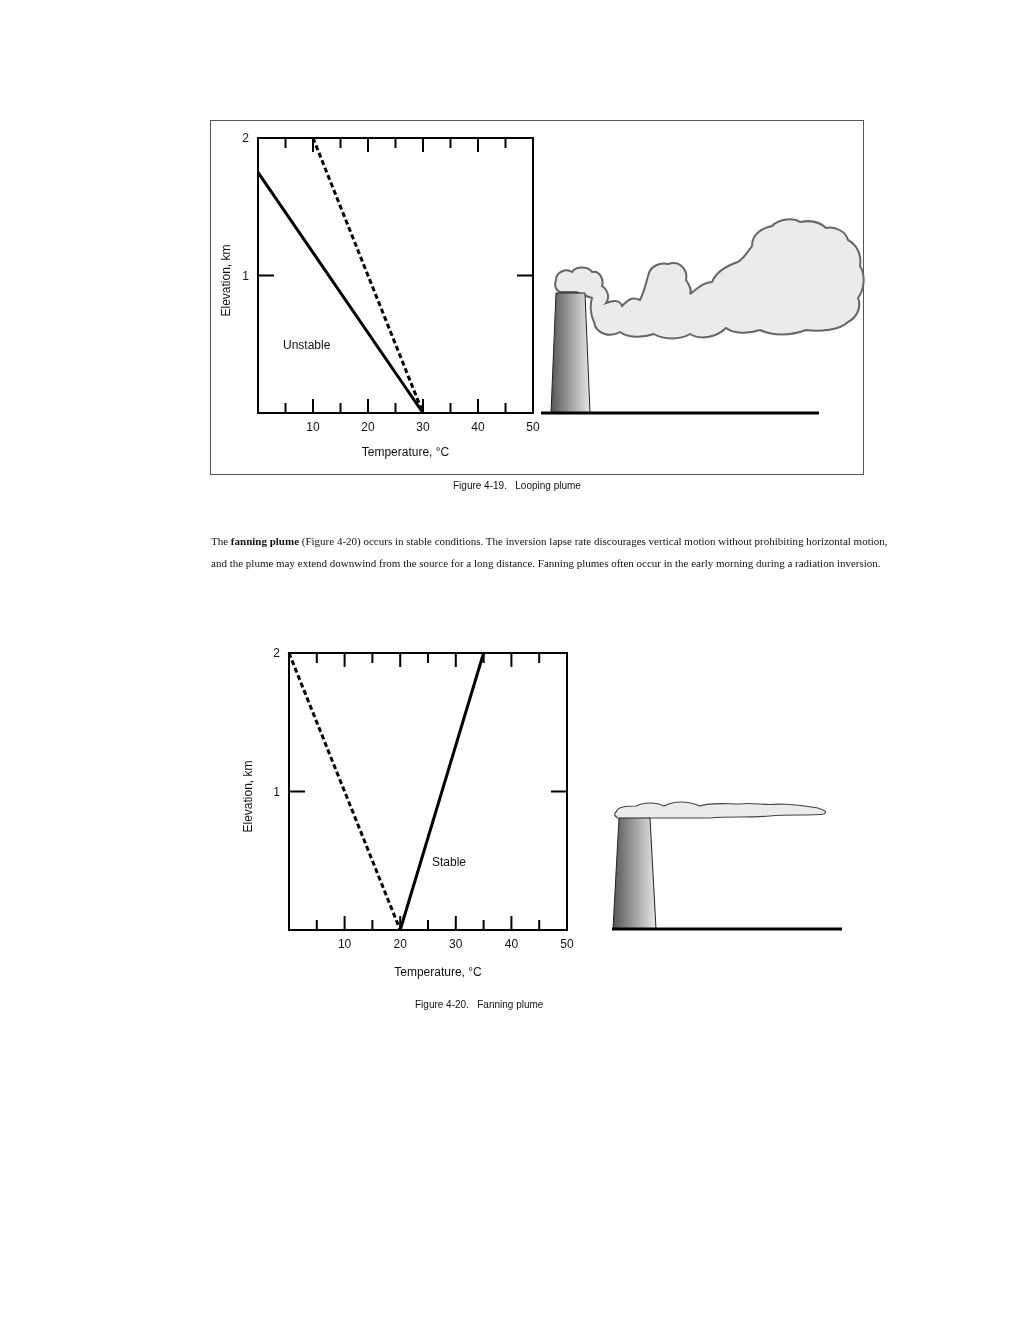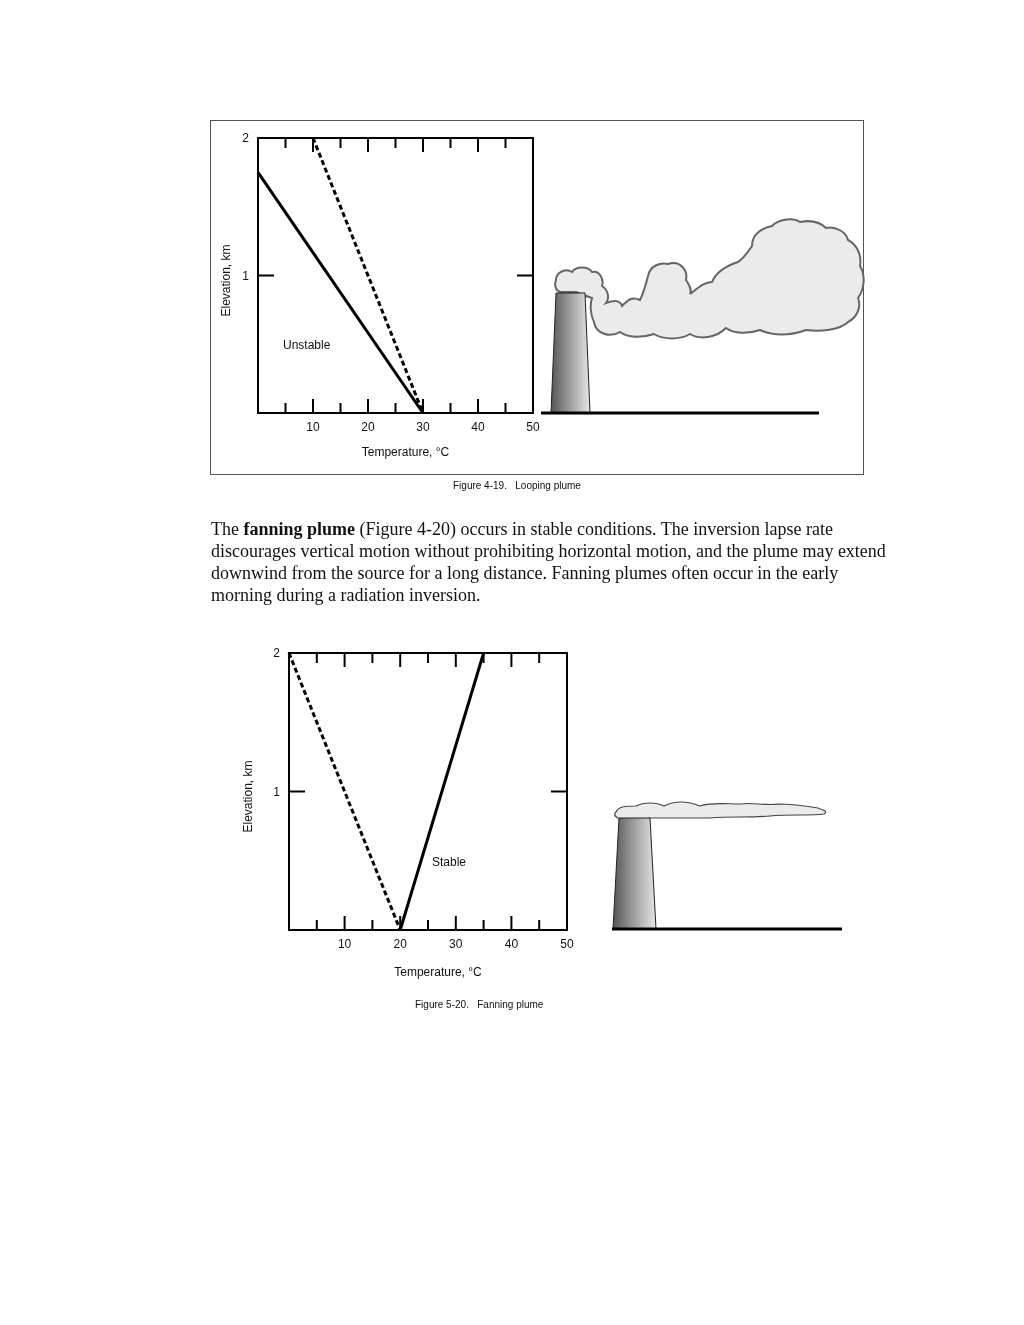--- a/index.html
+++ b/index.html
@@ -1,20 +1,20 @@
 <!DOCTYPE html>
 <html><head>
 <meta charset="utf-8">
 <style>
   html, body { margin:0; padding:0; background:#ffffff; }
   body { width:1024px; height:1325px; position:relative; overflow:hidden; }
   .fig-frame { position:absolute; border:1.5px solid #555; background:#fff; box-sizing:border-box; }
   .svgabs { position:absolute; left:0; top:0; }
   .caption { position:absolute; font-family:"Liberation Sans", sans-serif; font-size:10px; color:#111; white-space:pre; }
-  .para { position:absolute; left:211px; top:518px; width:680px; font-family:"Liberation Serif", serif; font-size:18px; line-height:22px; color:#111; }
+  .para { position:absolute; left:211px; top:530px; width:680px; font-family:"Liberation Serif", serif; font-size:11px; line-height:22px; color:#111; }
   .para b { font-weight:bold; }
 </style>
 </head>
 <body>
 
 <div class="fig-frame" style="left:210px; top:120px; width:654px; height:355px;"></div>
 
 <svg class="svgabs" width="1024" height="1325">
   <defs>
     <linearGradient id="stackGrad" x1="0" y1="0" x2="1" y2="0">
@@ -108,13 +108,13 @@
     <line x1="612" y1="929" x2="842" y2="929" stroke="#000" stroke-width="3"></line>
   </g>
 </svg>
 
 <div class="caption" style="left:453px; top:480px;"><span>Figure 4-19.</span>   <span>Looping plume</span></div>
 
 <p class="para" style="margin:0;"><span>The </span><b>fanning plume</b><span> (Figure 4-20) occurs in stable conditions. The inversion lapse rate discourages vertical motion without prohibiting horizontal motion, and the plume may extend downwind from the source for a long distance. Fanning plumes often occur in the early morning during a radiation inversion.</span></p>
 
 <div class="fig-frame" style="left:222px; top:634px; width:634px; height:360px; z-index:-1;"></div>
 
-<div class="caption" style="left:415px; top:999px;"><span>Figure 5-20.</span>   <span>Fanning plume</span></div>
+<div class="caption" style="left:415px; top:999px;"><span>Figure 4-20.</span>   <span>Fanning plume</span></div>
 
 </body></html>

